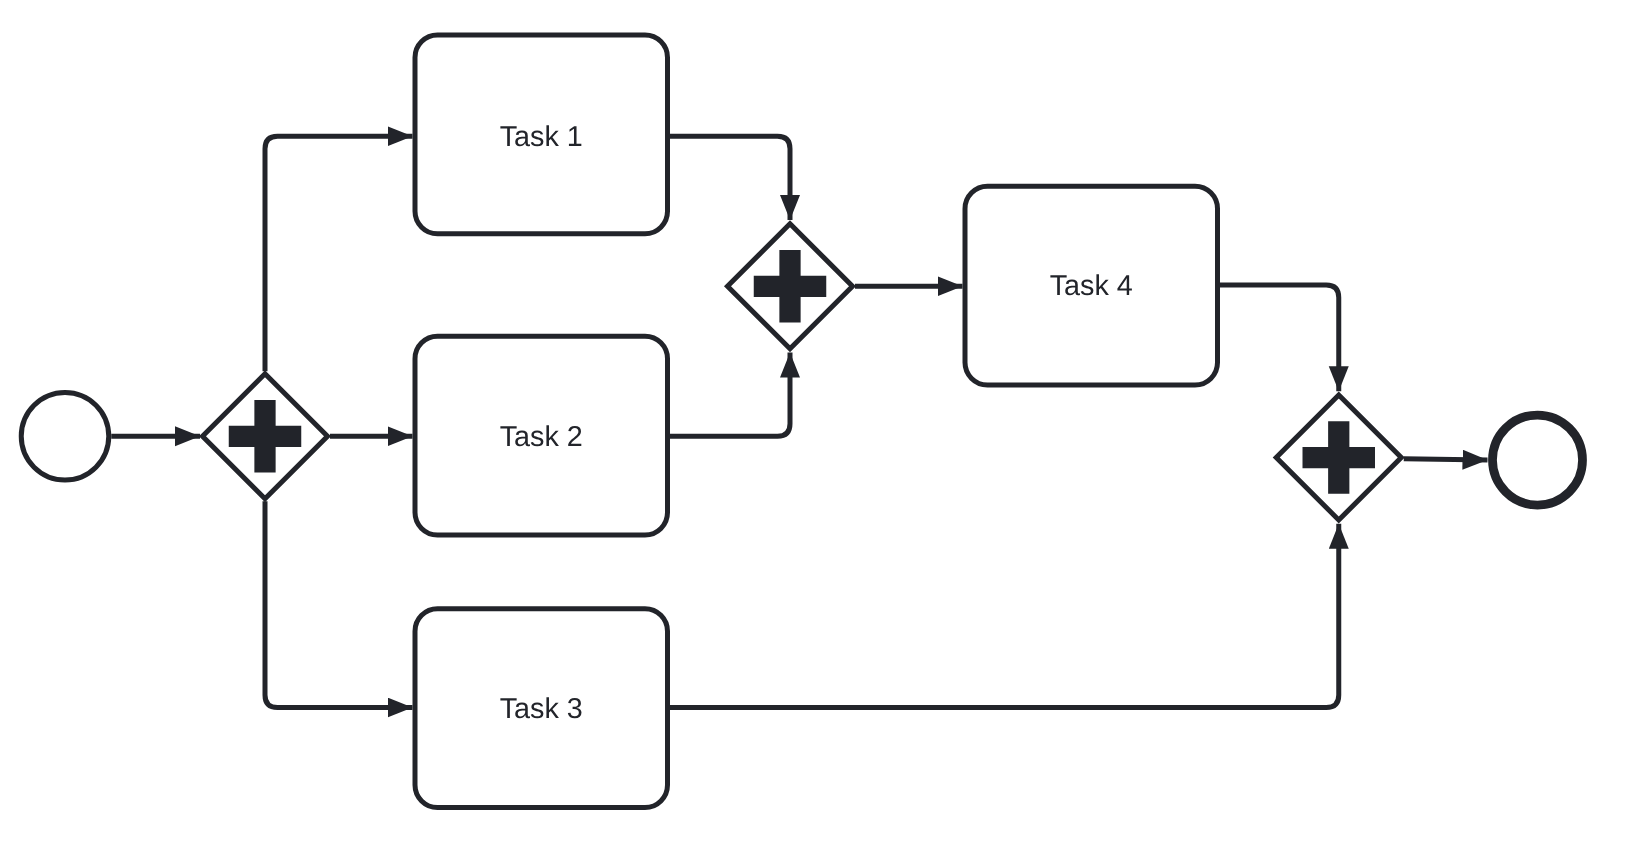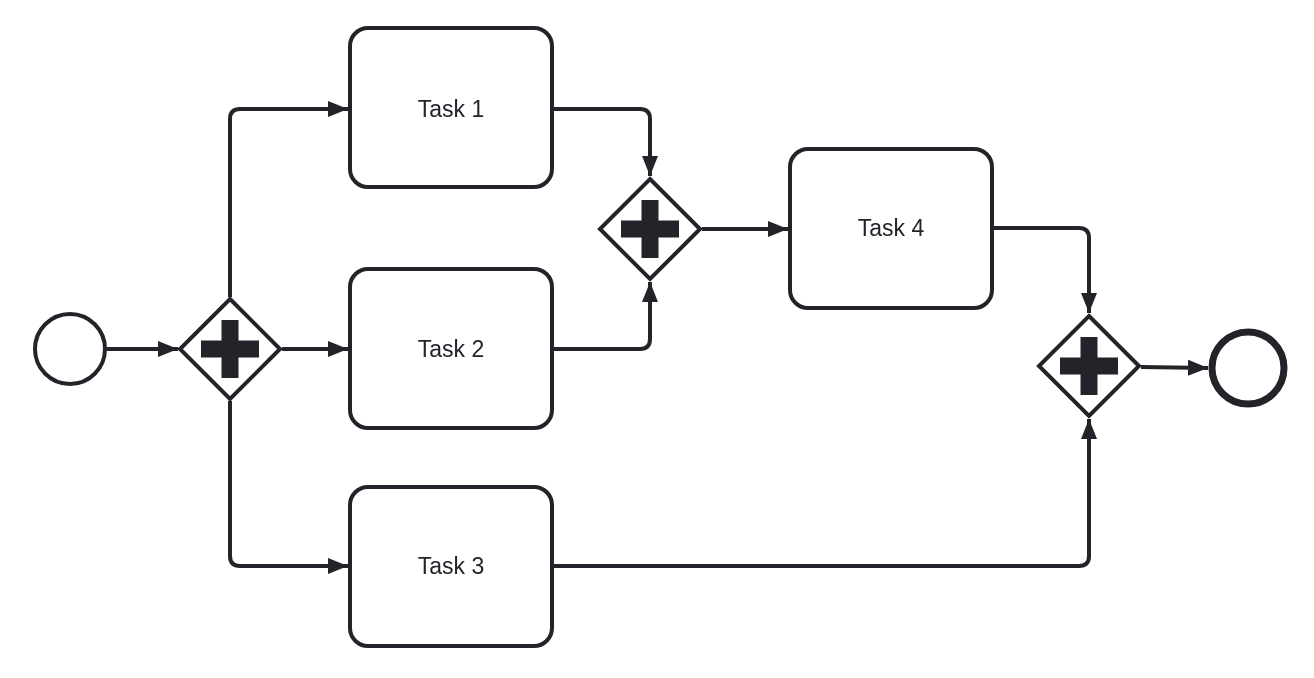--- a/index.html
+++ b/index.html
@@ -9,21 +9,20 @@
     width: 1314px;
     height: 678px;
     overflow: hidden;
     font-family: "Liberation Sans", sans-serif;
   }
   .canvas-wrap {
     position: relative;
     width: 1224px;
     height: 678px;
     background: #ffffff;
-    padding-left: 18px;
   }
   svg { display: block; }
   .node-shape {
     fill: #ffffff;
     stroke: #22242a;
     stroke-width: 4;
   }
   .task-rect {
     fill: #ffffff;
     stroke: #22242a;

